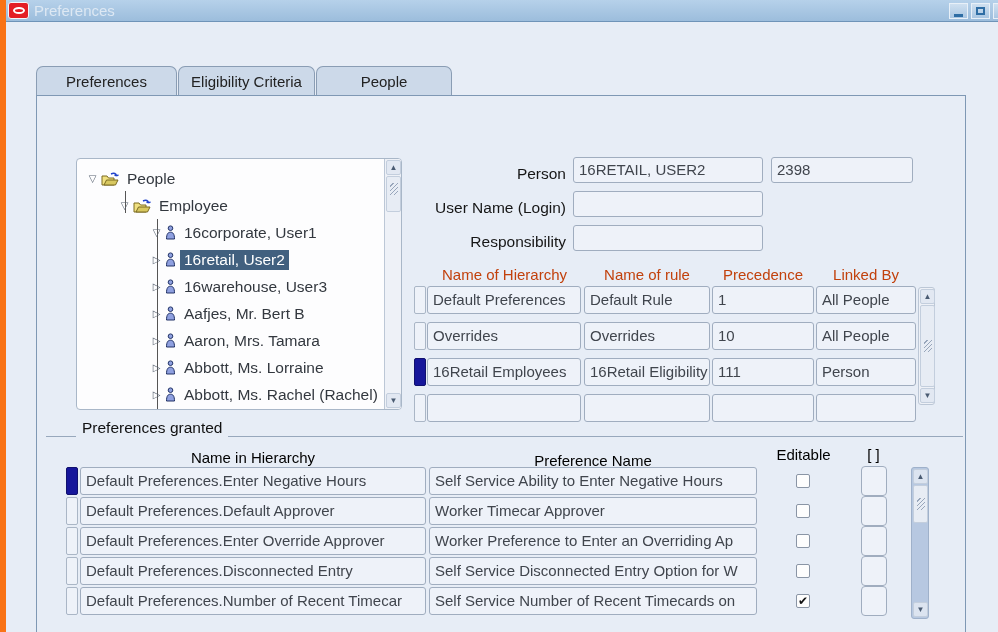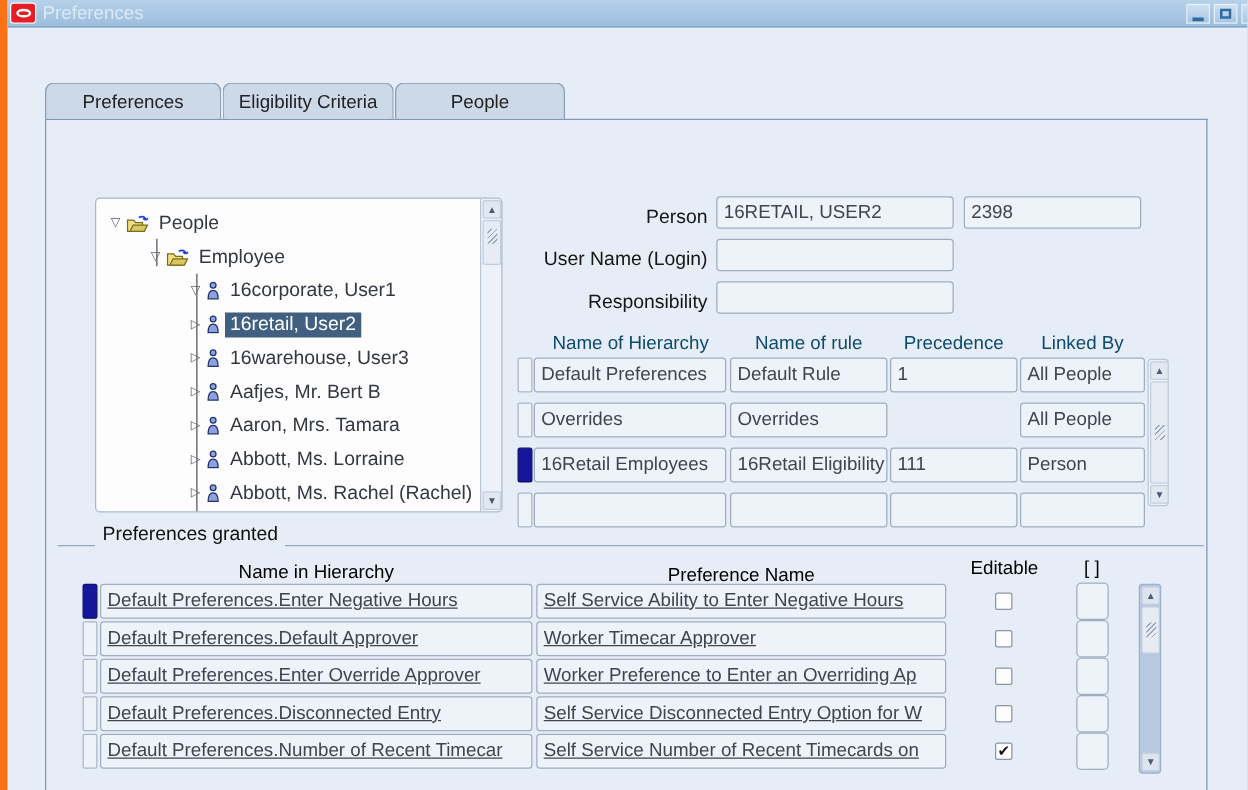--- a/index.html
+++ b/index.html
@@ -56,21 +56,21 @@
   .fld{position:absolute;background:#eef2f9;border:1px solid #a0adbf;border-radius:3px;
     font-size:15px;color:#40454d;padding:3px 5px 0 5px;white-space:nowrap;overflow:hidden;height:26px;}
   #lbl-person{left:380px;top:165px;width:180px;}
   #fld-person{left:567px;top:157px;width:190px;}
   #fld-personid{left:765px;top:157px;width:142px;}
   #lbl-user{left:380px;top:199px;width:180px;}
   #fld-user{left:567px;top:191px;width:190px;}
   #lbl-resp{left:380px;top:233px;width:180px;}
   #fld-resp{left:567px;top:225px;width:190px;}
   
-  .hheader{position:absolute;top:266px;font-size:15px;color:#0c4a6e;text-align:center;white-space:nowrap;}
+  .hheader{position:absolute;top:266px;font-size:15px;color:#c2410c;text-align:center;white-space:nowrap;}
   #hh1{left:421px;width:155px}#hh2{left:578px;width:126px}#hh3{left:706px;width:102px}#hh4{left:810px;width:100px}
   #hier-rows{position:absolute;left:408px;top:286px;width:504px;}
   .hrow{position:relative;height:24px;margin-bottom:12px;}
   .selsq{position:absolute;top:0;width:12px;height:28px;background:#eef2f9;border:1px solid #aab6c6;border-radius:2px;cursor:pointer;}
   .selsq.on{background:#16169b;border-color:#10106e;}
   .hrow .fld{top:0;height:28px;padding-top:4px;}
   .hc1{left:13px;width:154px}.hc2{left:170px;width:126px}.hc3{left:298px;width:102px}.hc4{left:402px;width:100px}
   .hier-scroll{position:absolute;left:912px;top:287px;width:17px;height:118px;background:#eef1f7;border:1px solid #bcc7d6;border-radius:3px;}
   .hier-scroll .sb-thumb{top:17px;height:82px;}
   .hier-scroll .grip{top:34px;}
@@ -78,21 +78,21 @@
   .groupline{position:absolute;left:40px;top:436px;width:917px;border-top:1px solid #98a8bc;}
   #group-label{position:absolute;left:70px;top:419px;height:22px;padding:0 6px;background:#e7edf6;
     font-size:15.5px;color:#111;z-index:2;}
   .pheader{position:absolute;font-size:15px;color:#000;text-align:center;white-space:nowrap;}
   #ph1{left:74px;top:449px;width:346px}
   #ph2{left:423px;top:452px;width:328px}
   #ph3{left:765px;top:446px;width:65px}
   #ph4{left:845px;top:446px;width:45px}
   #pref-rows{position:absolute;left:60px;top:467px;width:835px;}
   .prow{position:relative;height:28px;margin-bottom:2px;}
-  .prow .fld{top:0;height:28px;padding-top:4px;text-decoration:underline;}
+  .prow .fld{top:0;height:28px;padding-top:4px;}
   .pc1{left:14px;width:346px}.pc2{left:363px;width:328px}
   .cb{position:absolute;left:730px;top:7px;width:14px;height:14px;background:#fdfdfd;border:1px solid #8a95a5;
     border-radius:2px;font-size:12px;line-height:12px;text-align:center;color:#111;cursor:pointer;}
   .boxfld{position:absolute;left:795px;top:-1px;width:26px;height:30px;background:#eef2f9;
     border:1px solid #a0adbf;border-radius:4px;cursor:pointer;}
   .pref-scroll{position:absolute;left:905px;top:467px;width:18px;height:152px;background:#b7c8e1;border:1px solid #9fb1ca;border-radius:3px;}
   .pref-scroll .sb-arrow{background:#dce4f0;}
   .pref-scroll .sb-thumb{top:17px;height:38px;background:#e7ecf4;}
   .pref-scroll .grip{top:12px;}
 </style>
@@ -245,20 +245,21 @@
         <div class="selsq"></div>
         <div class="fld hc1">Default Preferences</div>
         <div class="fld hc2">Default Rule</div>
         <div class="fld hc3">1</div>
         <div class="fld hc4">All People</div>
       </div>
       <div class="hrow">
         <div class="selsq"></div>
         <div class="fld hc1">Overrides</div>
         <div class="fld hc2">Overrides</div>
+        <div class="fld hc3">10</div>
         <div class="fld hc4">All People</div>
       </div>
       <div class="hrow">
         <div class="selsq on"></div>
         <div class="fld hc1">16Retail Employees</div>
         <div class="fld hc2">16Retail Eligibility</div>
         <div class="fld hc3">111</div>
         <div class="fld hc4">Person</div>
       </div>
       <div class="hrow">

